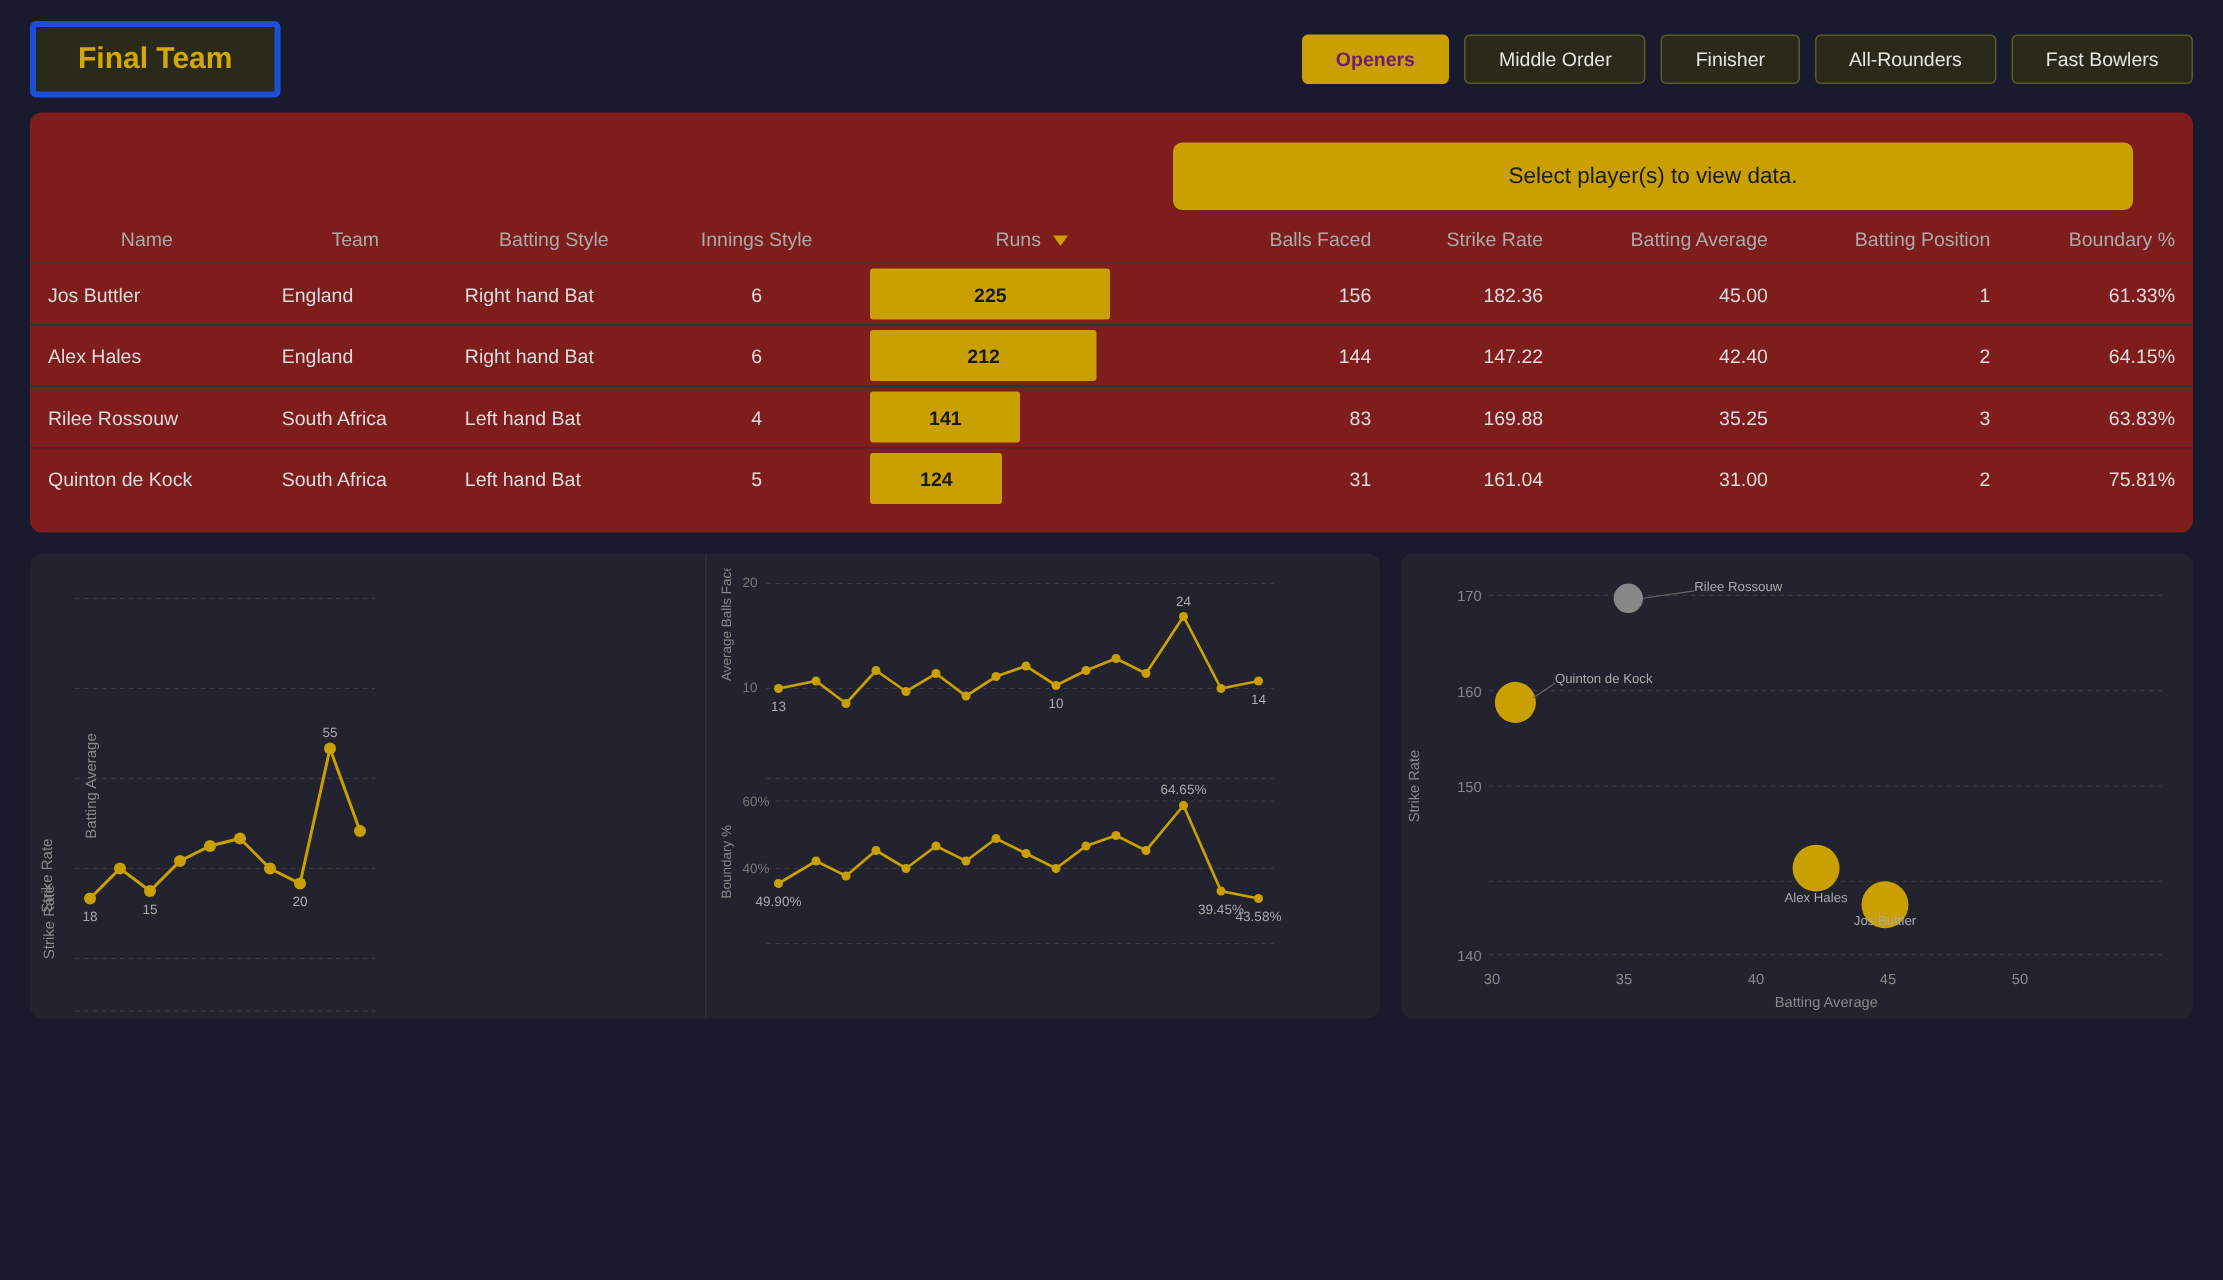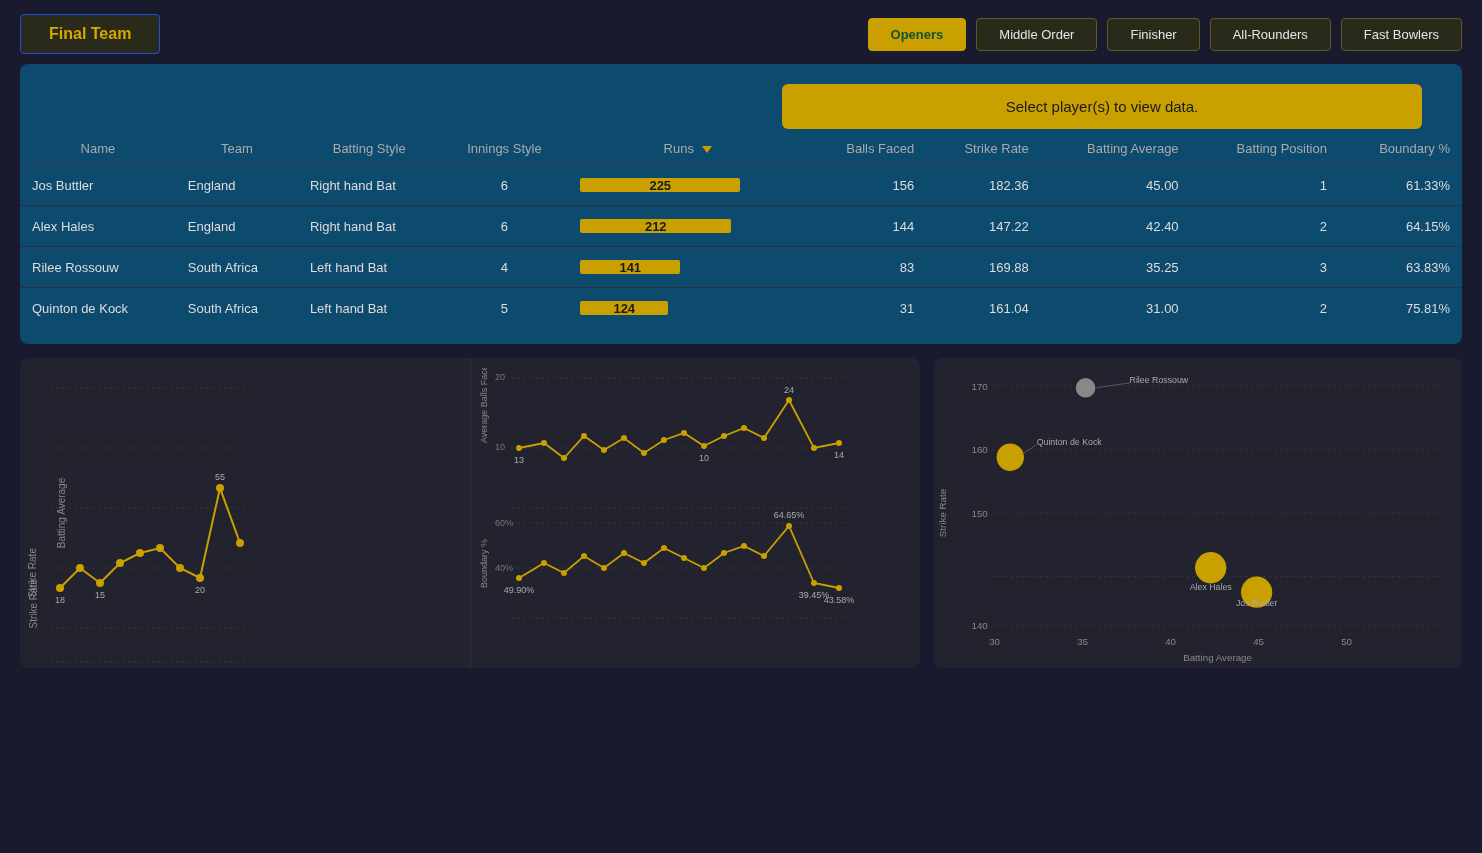--- a/index.html
+++ b/index.html
@@ -15,55 +15,55 @@
     
     .header {
       display: flex;
       align-items: center;
       justify-content: space-between;
       padding: 14px 20px 10px 20px;
       background: #1a1a2e;
     }
     .header-title {
       background: #2a2a1a;
-      border: 1px solid #1d4ed8;
+      border: 4px solid #1d4ed8;
       color: #d4a800;
-      font-size: 16px;
+      font-size: 20px;
       font-weight: 600;
       padding: 10px 28px;
       border-radius: 4px;
     }
     .header-tabs {
       display: flex;
       gap: 10px;
     }
     .tab-btn {
       background: #2a2a1a;
       border: 1px solid #5a5a2a;
       color: #e5e5e5;
       padding: 8px 22px;
       border-radius: 4px;
       font-size: 13px;
       cursor: pointer;
     }
     .tab-btn.active {
       background: #c9a000;
-      color: #14532d;
+      color: #701a75;
       border-color: #c9a000;
       font-weight: 600;
     }
 
     
     .main-area {
       padding: 0 20px 10px 20px;
     }
 
     
     .table-panel {
-      background: #0c4a6e;
+      background: #7f1d1d;
       border-radius: 8px;
       padding: 0 0 16px 0;
       margin-bottom: 14px;
     }
 
     
     .select-banner {
       background: #c9a000;
       color: #1a1a1a;
       font-size: 15px;
@@ -99,21 +99,21 @@
     .data-table tbody tr:first-child td { border-top: 1px solid #3a3a4a; }
     .data-table tbody tr td.right { text-align: right; }
     .data-table tbody tr td.center { text-align: center; }
     .runs-bar-container {
       position: relative;
       height: 24px;
       display: flex;
       align-items: center;
     }
     .runs-bar {
-      height: 14px;
+      height: 34px;
       background: #c9a000;
       border-radius: 2px;
       display: flex;
       align-items: center;
       justify-content: center;
       color: #1a1a1a;
       font-weight: 600;
       font-size: 13px;
       min-width: 40px;
     }

